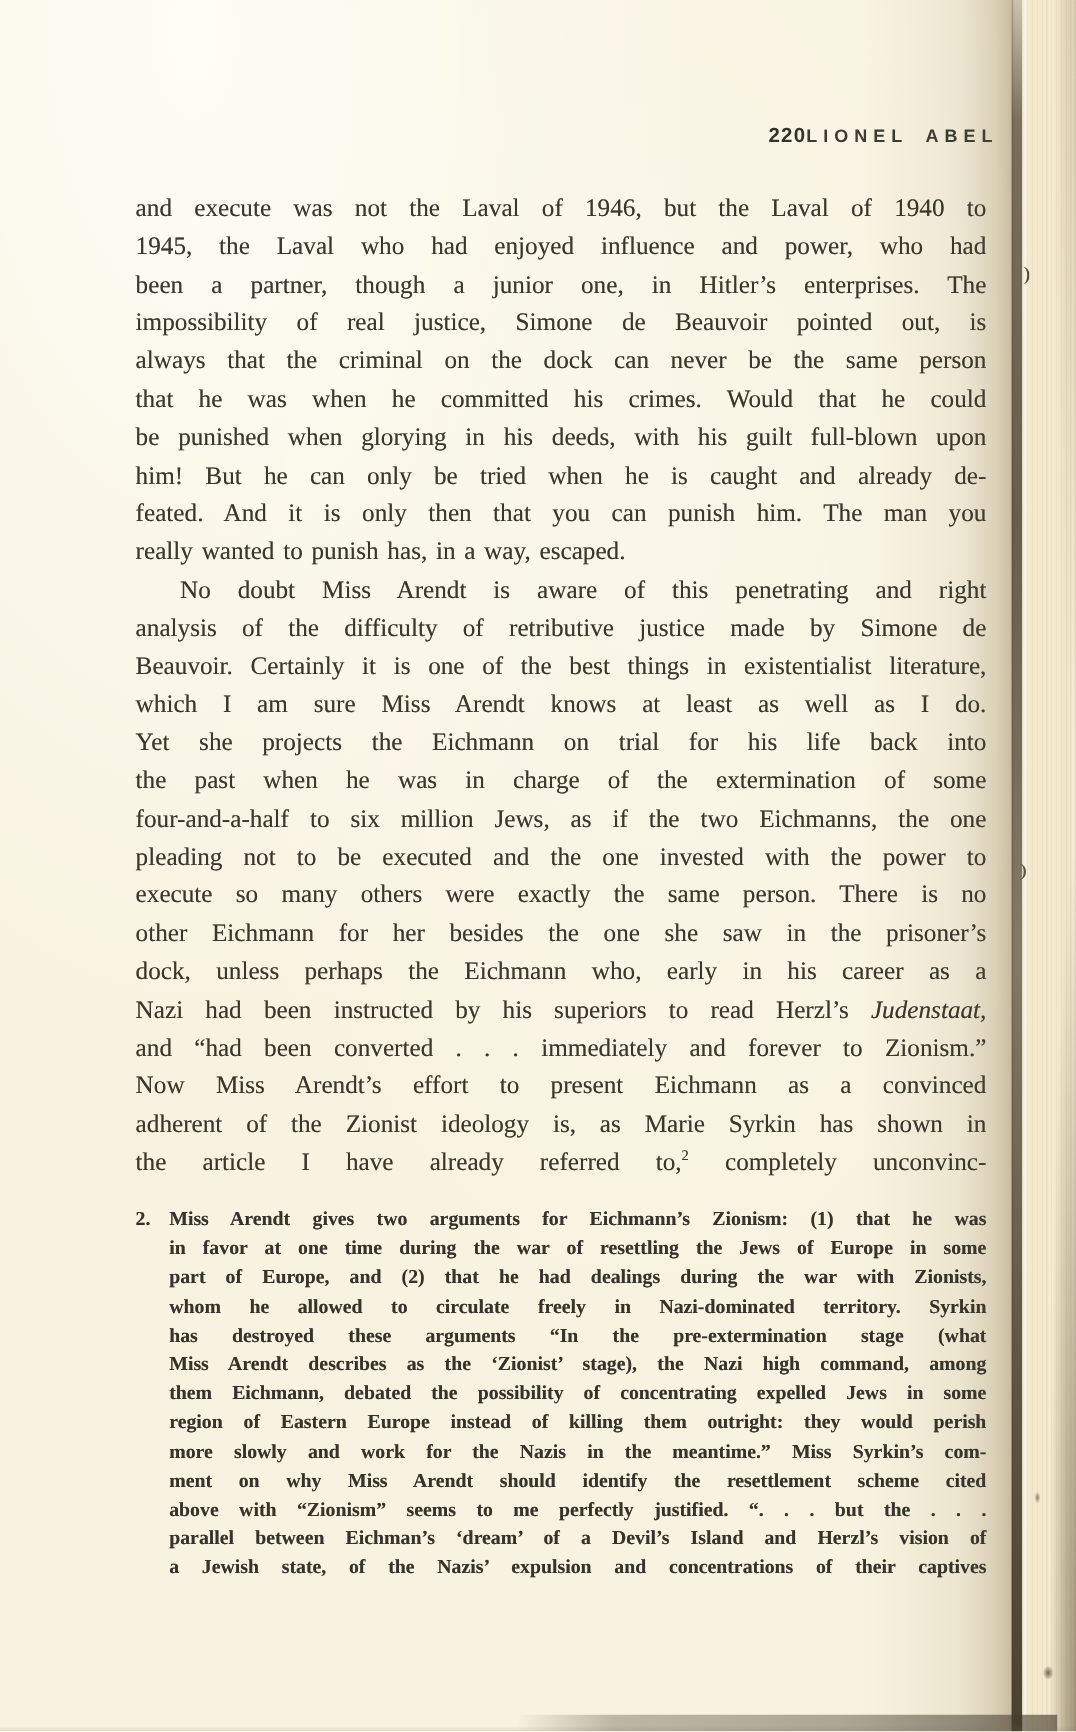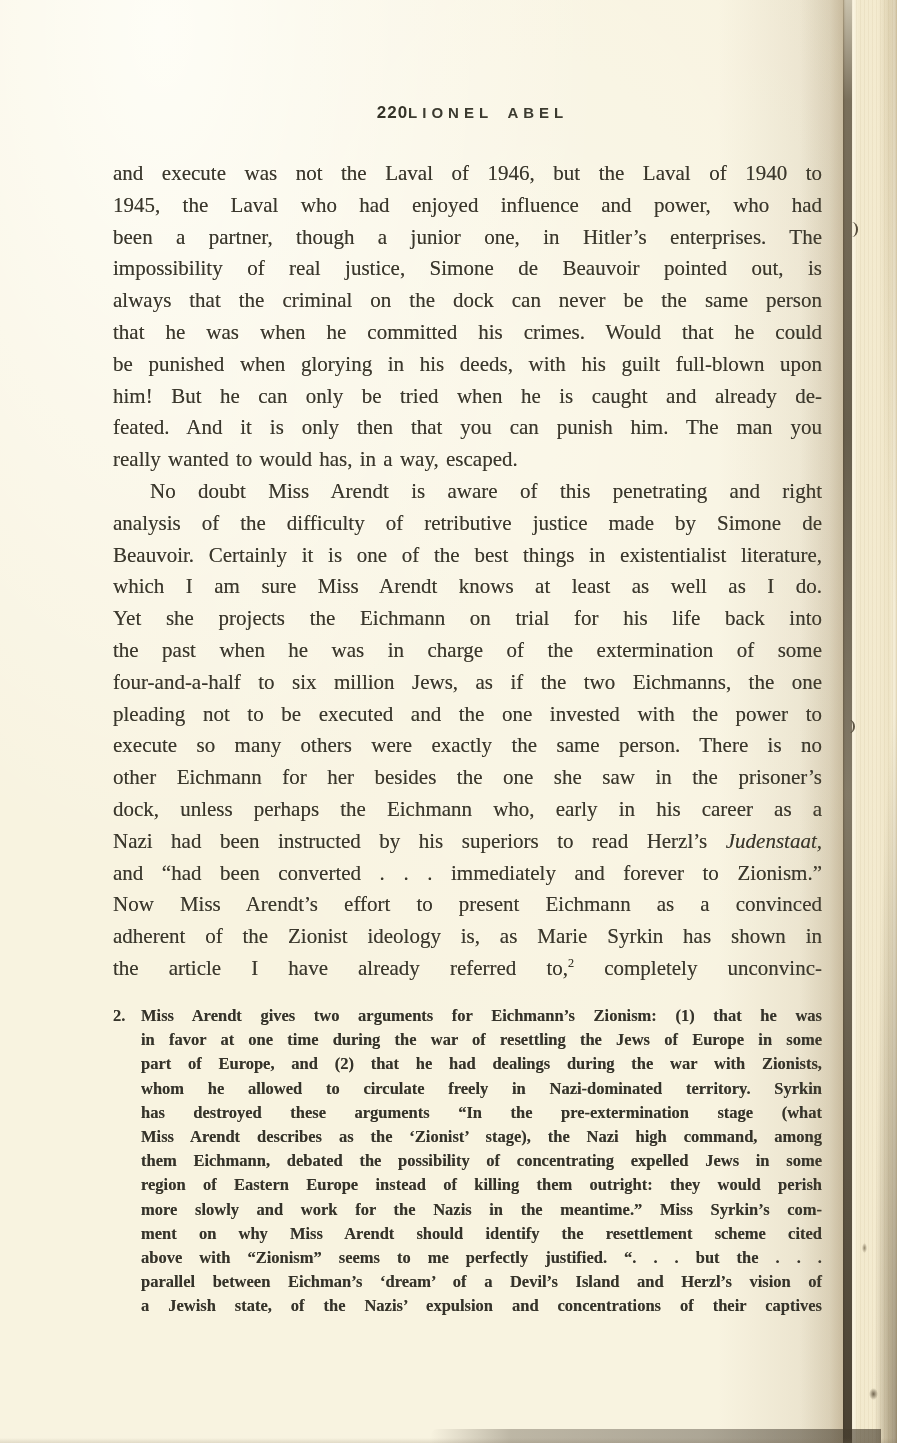--- a/index.html
+++ b/index.html
@@ -16,21 +16,21 @@
       radial-gradient(ellipse at 18% 2%, rgba(255,255,250,.85), rgba(255,255,250,0) 42%),
       radial-gradient(ellipse at 60% 30%, rgba(255,255,248,.35), rgba(255,255,248,0) 50%),
       linear-gradient(to right, rgba(0,0,0,0) 80%, rgba(146,122,82,.16) 92.5%, rgba(146,122,82,.30) 94%, rgba(146,122,82,0) 94.3%),
       var(--paper);
     font-family:"Liberation Serif","DejaVu Serif",serif;
     color:var(--ink);
   }
   
   .running-head{
     position:absolute;left:113px;top:103px;width:719px;height:24px;
-    display:flex;justify-content:center;align-items:baseline;
+    display:flex;justify-content:flex-end;align-items:baseline;
     font-family:"Liberation Sans","DejaVu Sans",sans-serif;
   }
   .folio{font-size:17px;font-weight:700;letter-spacing:1px;color:#343328;}
   .head-author{font-size:15px;font-weight:700;letter-spacing:5px;color:#3c3b30;word-spacing:6px;}
   
   .body-text{
     position:absolute;left:113px;top:158px;width:709px;
     font-size:21px;line-height:31.8px;
     color:var(--ink);
     text-shadow:0 0 .5px rgba(58,55,44,.55);
@@ -109,21 +109,21 @@
     <div class="para justify-not-last">
         <div class="line">and execute was not the Laval of 1946, but the Laval of 1940 to</div>
         <div class="line">1945, the Laval who had enjoyed influence and power, who had</div>
         <div class="line">been a partner, though a junior one, in Hitler’s enterprises. The</div>
         <div class="line">impossibility of real justice, Simone de Beauvoir pointed out, is</div>
         <div class="line">always that the criminal on the dock can never be the same person</div>
         <div class="line">that he was when he committed his crimes. Would that he could</div>
         <div class="line">be punished when glorying in his deeds, with his guilt full-blown upon</div>
         <div class="line">him! But he can only be tried when he is caught and already de-</div>
         <div class="line">feated. And it is only then that you can punish him. The man you</div>
-        <div class="line">really wanted to would has, in a way, escaped.</div>
+        <div class="line">really wanted to punish has, in a way, escaped.</div>
       </div>
     <div class="para indent-first">
         <div class="line">No doubt Miss Arendt is aware of this penetrating and right</div>
         <div class="line">analysis of the difficulty of retributive justice made by Simone de</div>
         <div class="line">Beauvoir. Certainly it is one of the best things in existentialist literature,</div>
         <div class="line">which I am sure Miss Arendt knows at least as well as I do.</div>
         <div class="line">Yet she projects the Eichmann on trial for his life back into</div>
         <div class="line">the past when he was in charge of the extermination of some</div>
         <div class="line">four-and-a-half to six million Jews, as if the two Eichmanns, the one</div>
         <div class="line">pleading not to be executed and the one invested with the power to</div>

